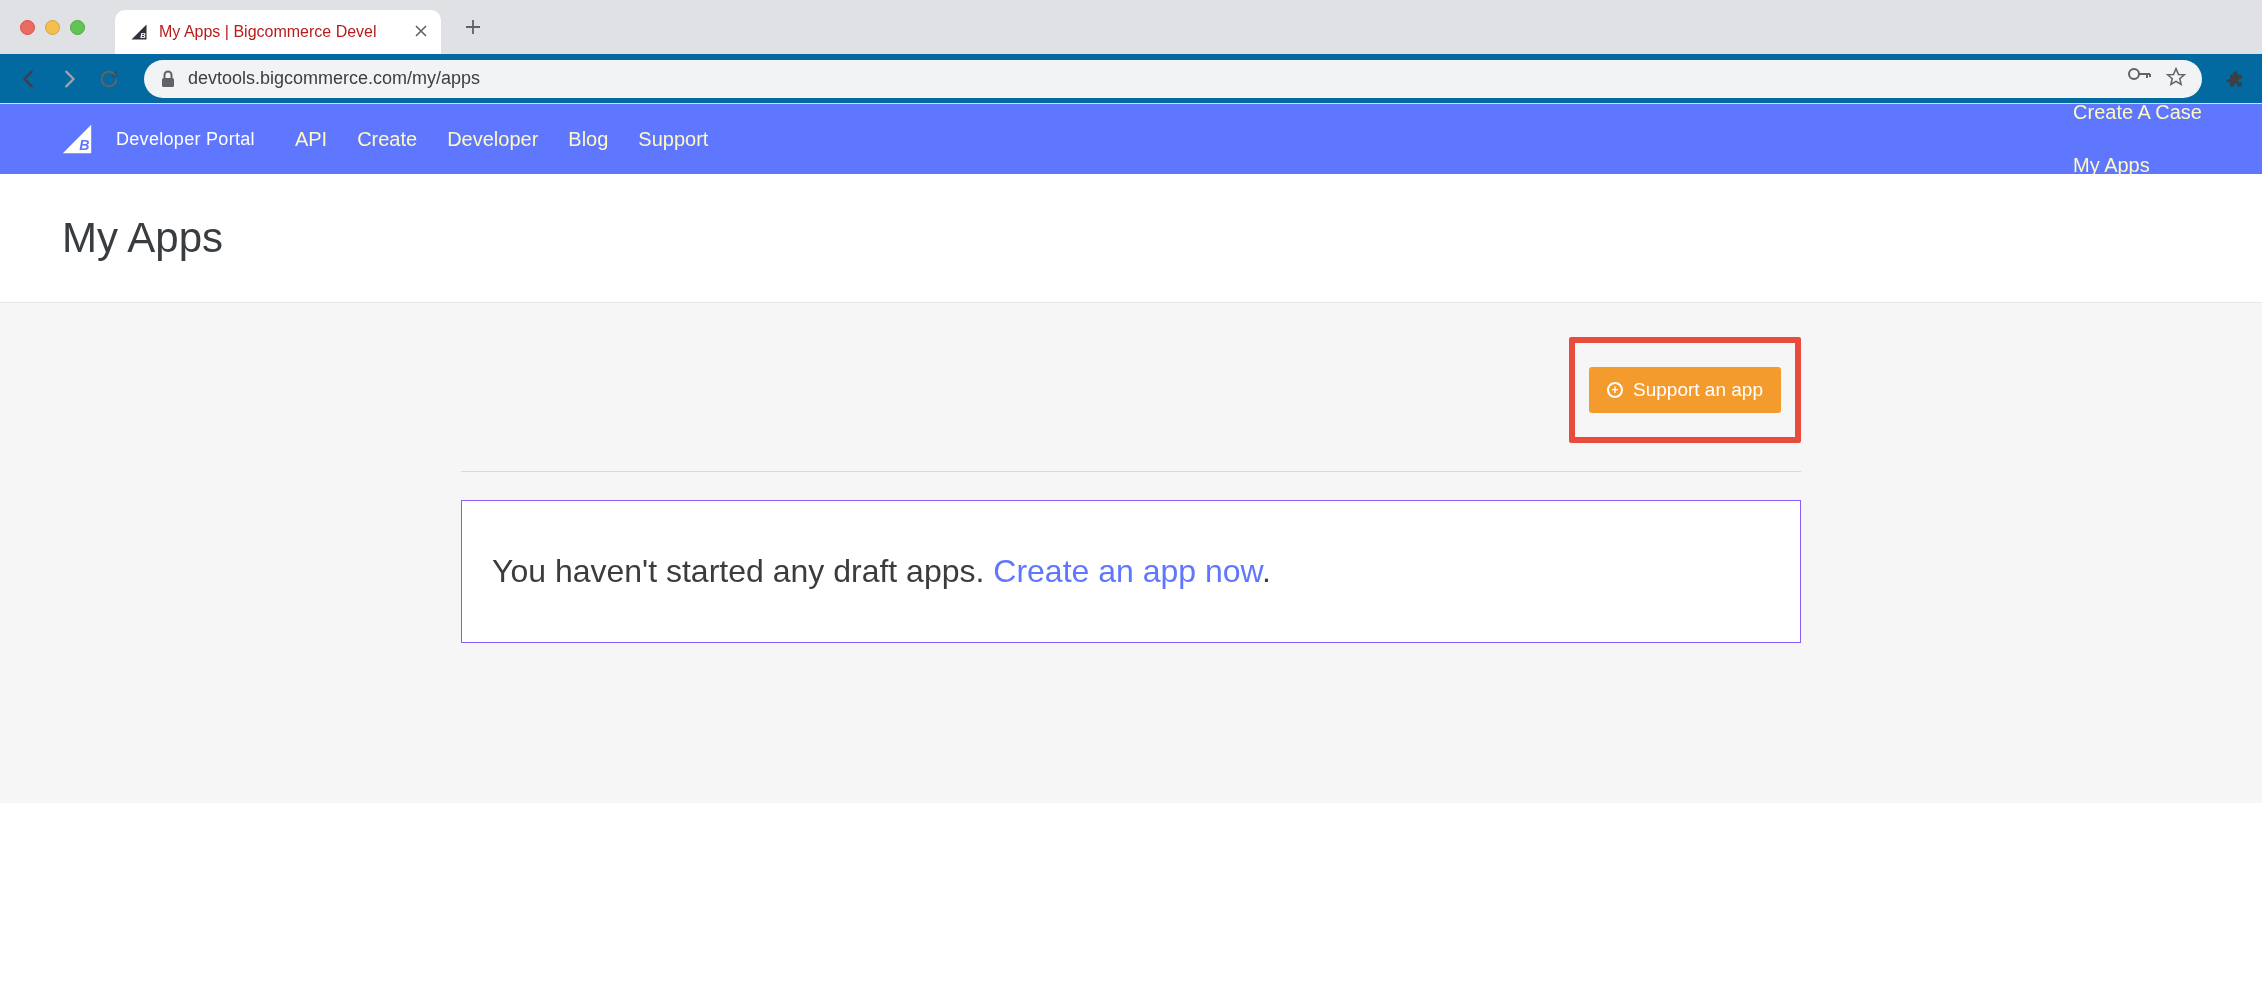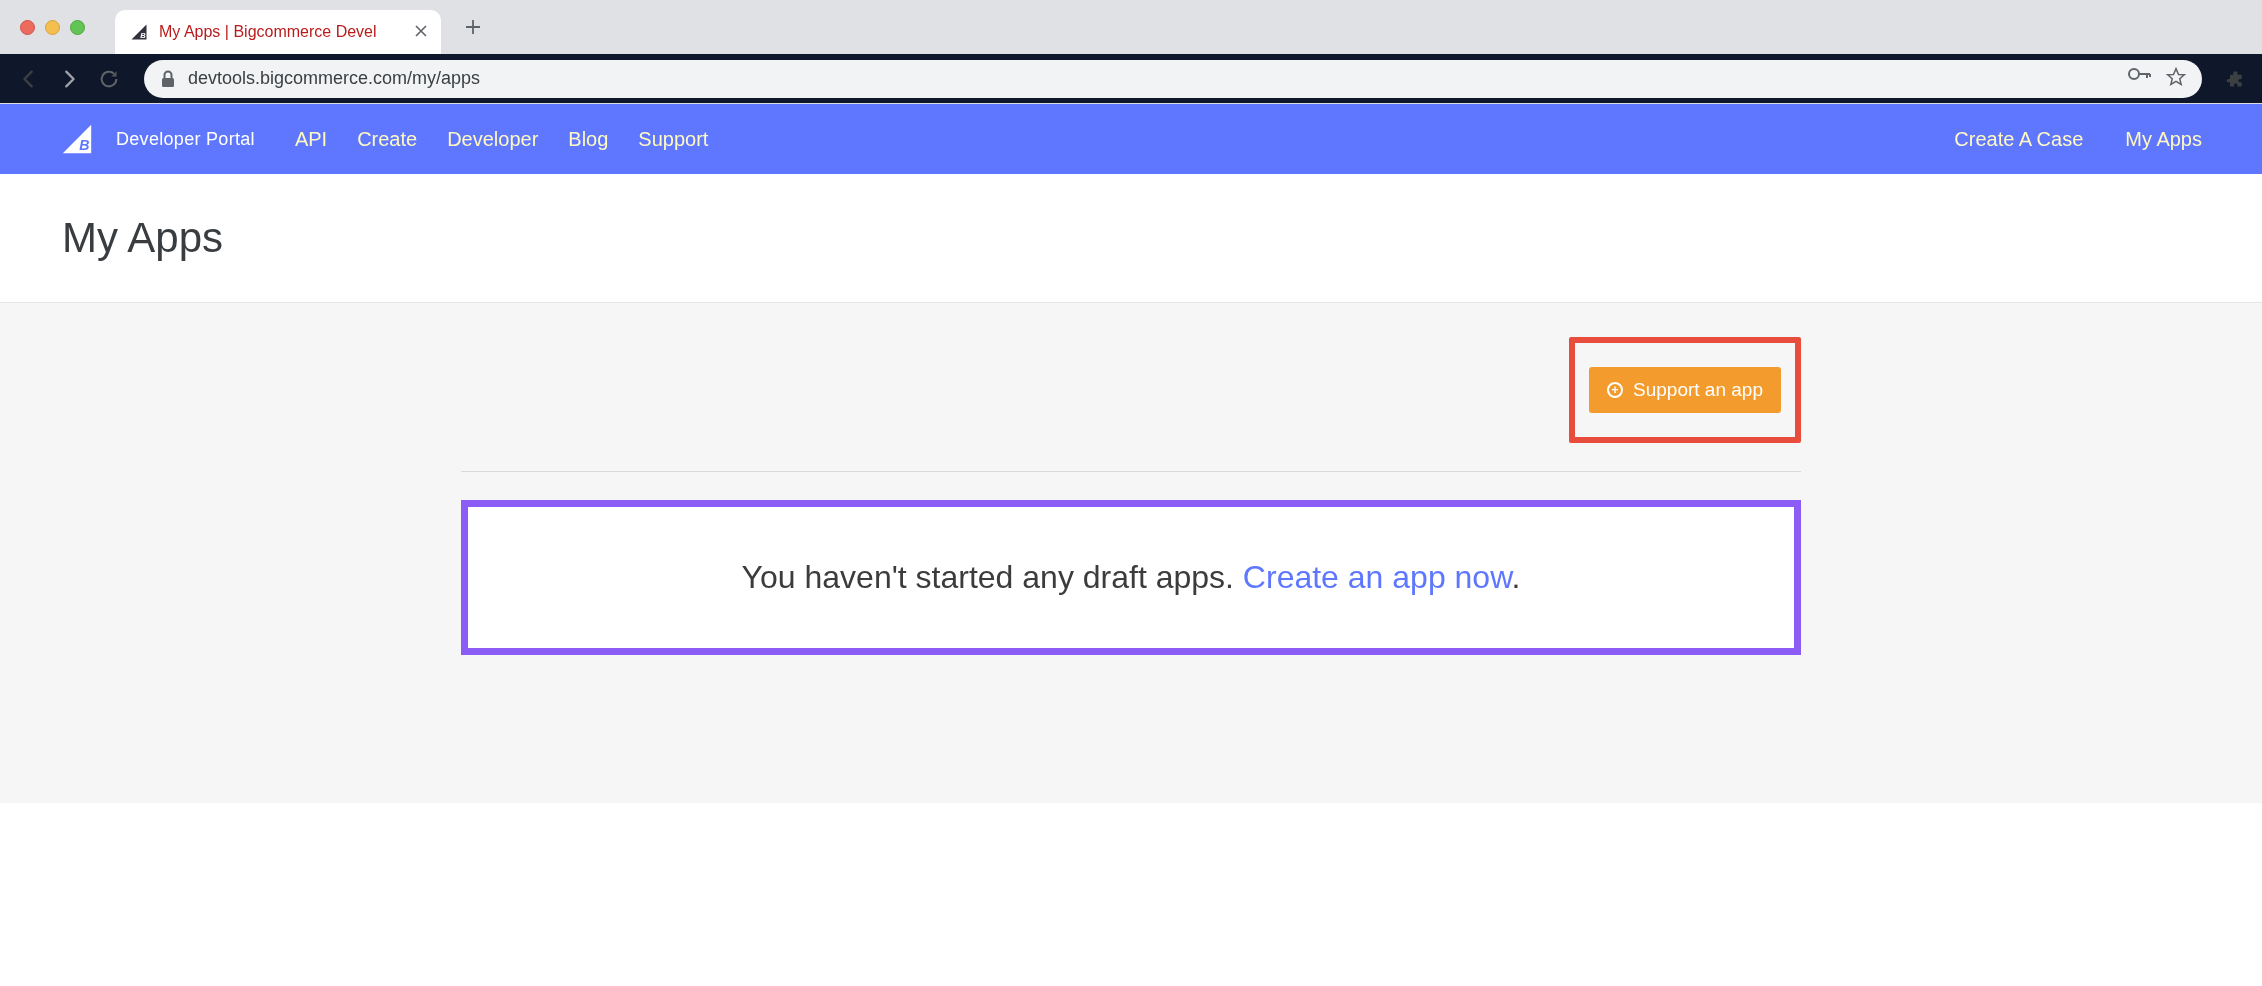--- a/index.html
+++ b/index.html
@@ -12,53 +12,53 @@
     .traffic-light { width: 15px; height: 15px; border-radius: 50%; }
     .tl-red { background: #ed6a5e; border: 1px solid #d05347; }
     .tl-yellow { background: #f5bf4f; border: 1px solid #d6a23f; }
     .tl-green { background: #61c454; border: 1px solid #51a73e; }
     .tab { display: flex; align-items: center; background: #fff; border-radius: 10px 10px 0 0; padding: 0 14px; height: 44px; width: 326px; margin-top: 10px; gap: 10px;}
     .tab-favicon { width: 20px; height: 20px; display: flex; align-items: center; justify-content: center; }
     .tab-title { font-size: 16px; color: #b91c1c; flex: 1; white-space: nowrap; overflow: hidden; text-overflow: clip; }
     .tab-close { color: #5f6368; font-size: 16px; cursor: pointer; }
     .new-tab-btn { margin-left: 18px; width: 28px; height: 28px; display: flex; align-items: center; justify-content: center; color: #5f6368; font-size: 22px; cursor: pointer; }
     
-    .toolbar { display: flex; align-items: center; background: #0f172a; height: 50px; padding: 0 14px; gap: 10px; border-bottom: 1px solid #dadce0; justify-content: center;}
+    .toolbar { display: flex; align-items: center; background: #0369a1; height: 50px; padding: 0 14px; gap: 10px; border-bottom: 1px solid #dadce0; justify-content: center;}
     .nav-btn { width: 30px; height: 30px; display: flex; align-items: center; justify-content: center; color: #5f6368; cursor: pointer; }
     .nav-btn svg { width: 22px; height: 22px; }
     .nav-back svg { stroke: #3c4043; }
     .nav-forward svg { stroke: #a0a3a8; }
     .nav-reload svg { stroke: #3c4043; fill: none; }
     .address-bar { flex: 1; background: #f1f3f4; border-radius: 24px; height: 38px; display: flex; align-items: center; padding: 0 16px; margin: 0 10px; gap: 12px; }
     .lock-icon { color: #5f6368; display: flex; }
     .url-text { font-size: 18px; color: #3c4043; }
     .address-right { margin-left: auto; display: flex; gap: 14px; color: #5f6368; }
     .ext-icon { width: 26px; height: 26px; display: flex; align-items: center; justify-content: center; color: #3c4043;}
     
     
     .devportal-nav { background: #5f77ff; height: 70px; display: flex; align-items: center; padding: 0 60px; }
     .nav-brand { display: flex; align-items: center; gap: 22px; }
     .brand-logo { width: 34px; height: 34px; display:flex; align-items:center; justify-content:center;}
     .brand-text { color: #fff; font-size: 18px; font-weight: 400; letter-spacing: 0.3px;}
     .nav-links { display: flex; gap: 30px; margin-left: 40px; }
     .nav-link { color: #fef9c3; font-size: 20px; cursor: pointer; }
-    .nav-right { margin-left: auto; display: flex; gap: 42px; }
+    .nav-right { margin-left: auto; display: flex; gap: 30px; flex-direction: column; }
     
     .page-header { padding: 40px 62px 40px; border-bottom: 1px solid #e6e6e6; background:#fff;}
     .page-title { font-size: 42px; font-weight: 300; color: #3a3d40; }
     
     .content-area { background: #f6f6f7; padding: 30px 0 60px; min-height: 500px; }
     .content-inner { max-width: 1360px; margin: 0 auto; padding: 0 10px;}
     .action-bar { display: flex; justify-content: flex-end; padding: 4px 0 20px; }
     .highlight-box { border: 6px solid #e74c3c; padding: 24px 14px; border-radius:2px;}
     .create-btn { background: #f39c2d; color: #fff; border: none; padding: 12px 18px; font-size: 19px; border-radius: 3px; cursor: pointer; display: flex; align-items: center; gap: 10px; }
     .create-btn-icon { width: 16px; height: 16px; border: 2px solid #fff; border-radius: 50%; display: flex; align-items: center; justify-content: center; font-size: 12px; line-height:1; font-weight:bold;}
     
     .divider { border: none; border-top: 1px solid #d9d9d9; margin: 8px 0 28px; }
-    .empty-card { background: #fff; padding: 52px 30px; text-align: center; border: 7px solid #8b5cf6;}
+    .empty-card { background: #fff; padding: 52px 30px; text-align: left; border: 1px solid #8b5cf6;}
     .empty-msg { font-size: 32px; color: #3c3c3c; font-weight: 400; }
     .empty-link { color: #5f77ff; cursor: pointer; }
   </style>
 </head>
 <body>
 
 <div class="browser-chrome">
   <div class="tab-bar">
     <div class="traffic-lights">
       <div class="traffic-light tl-red"></div>

